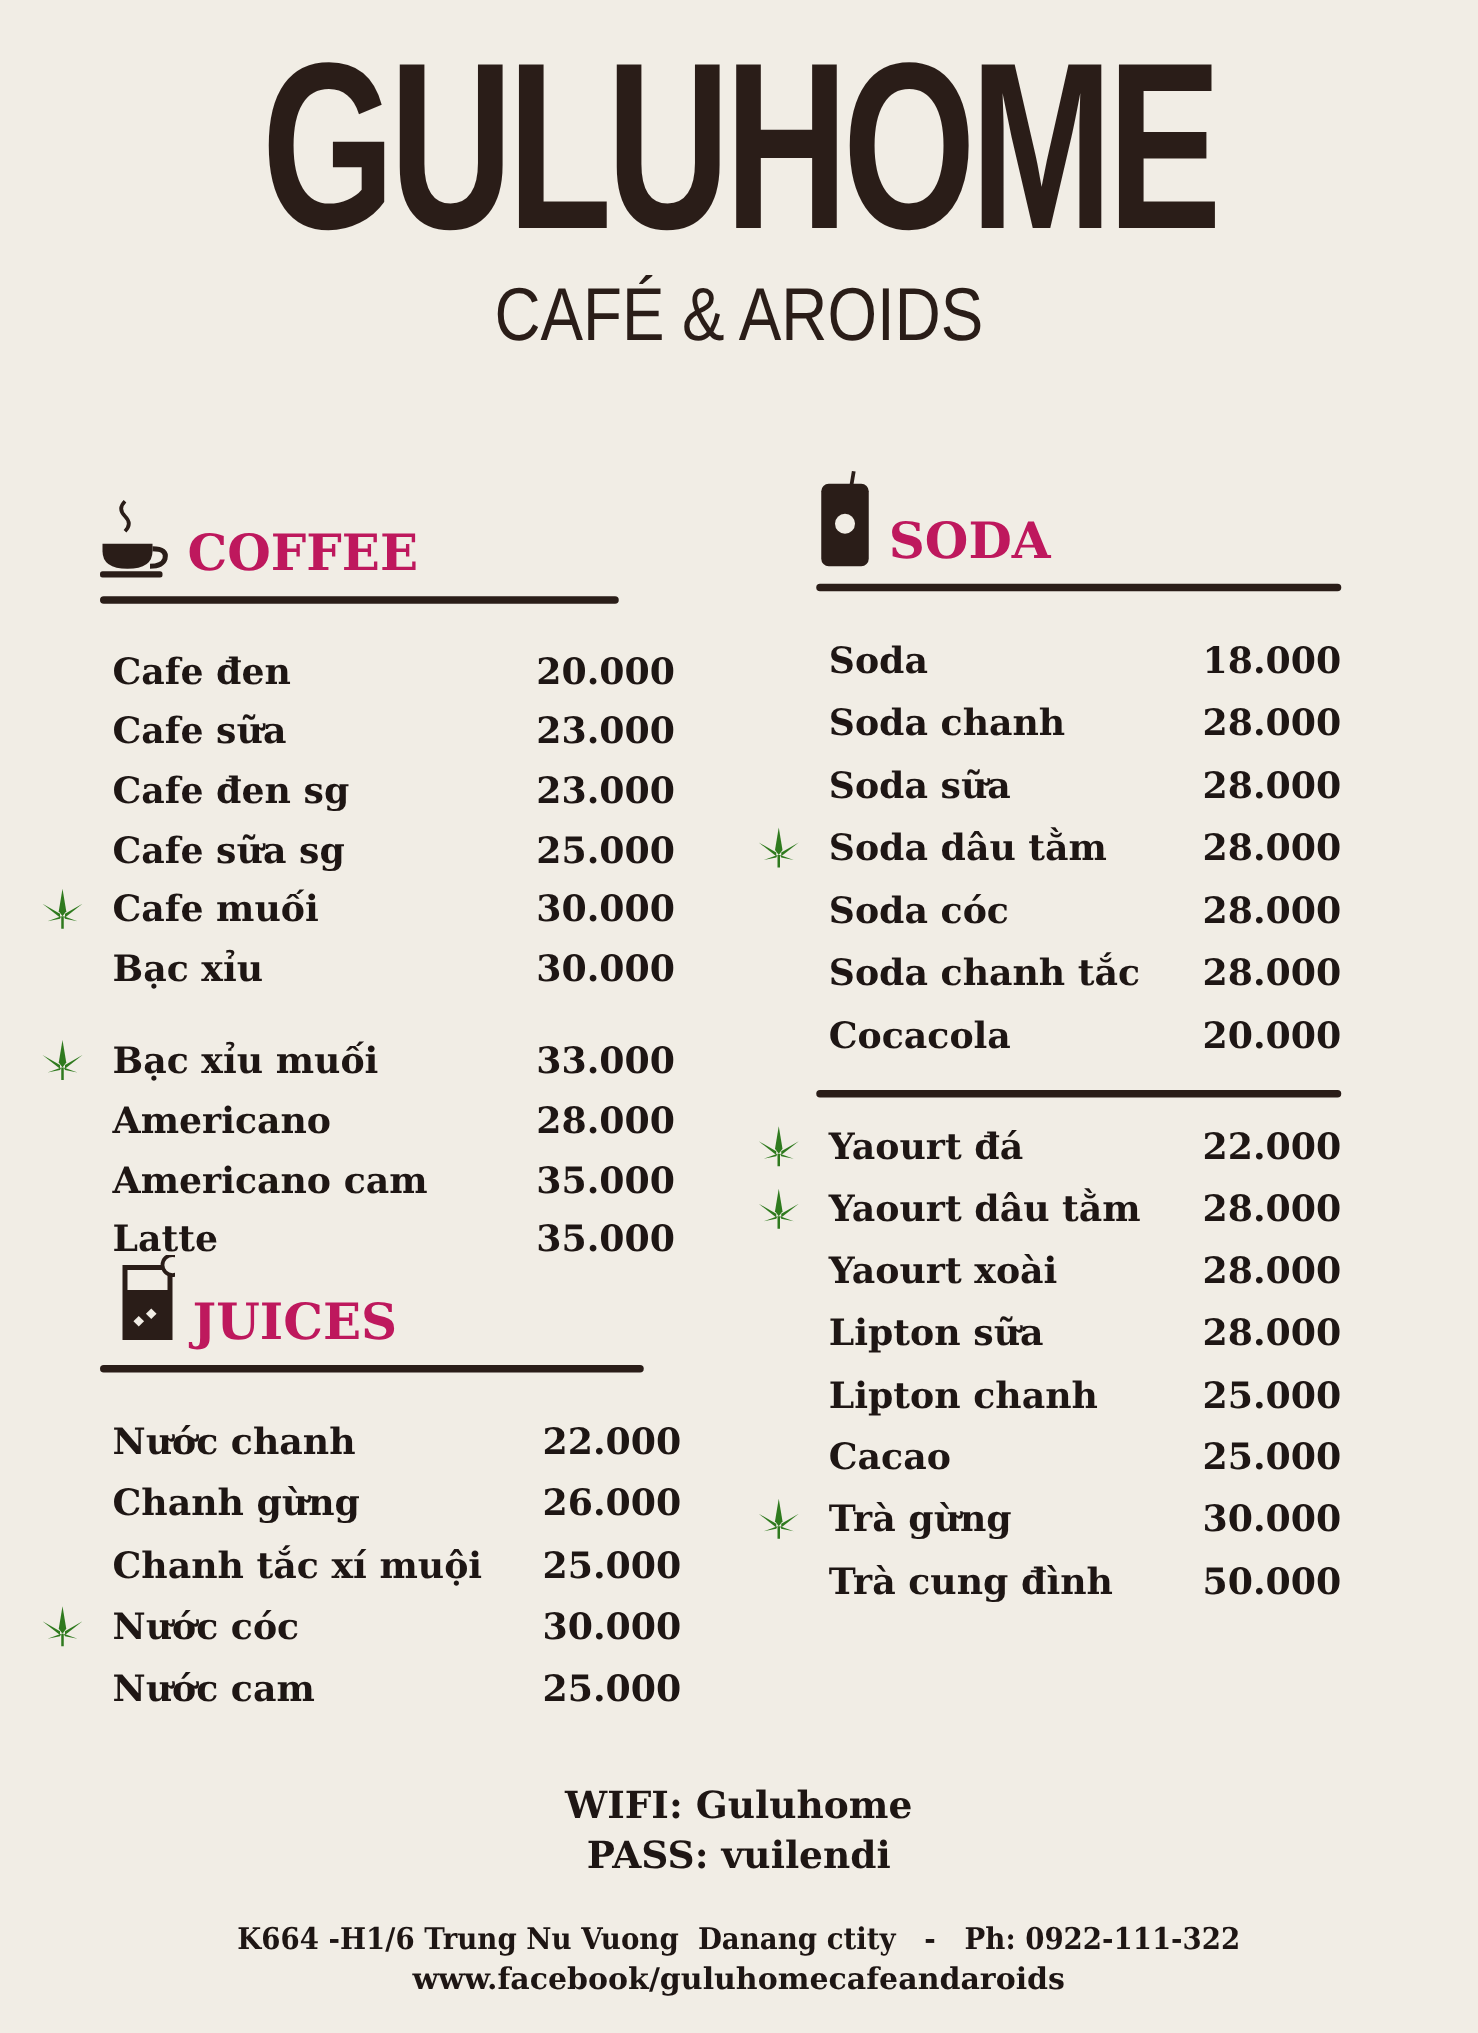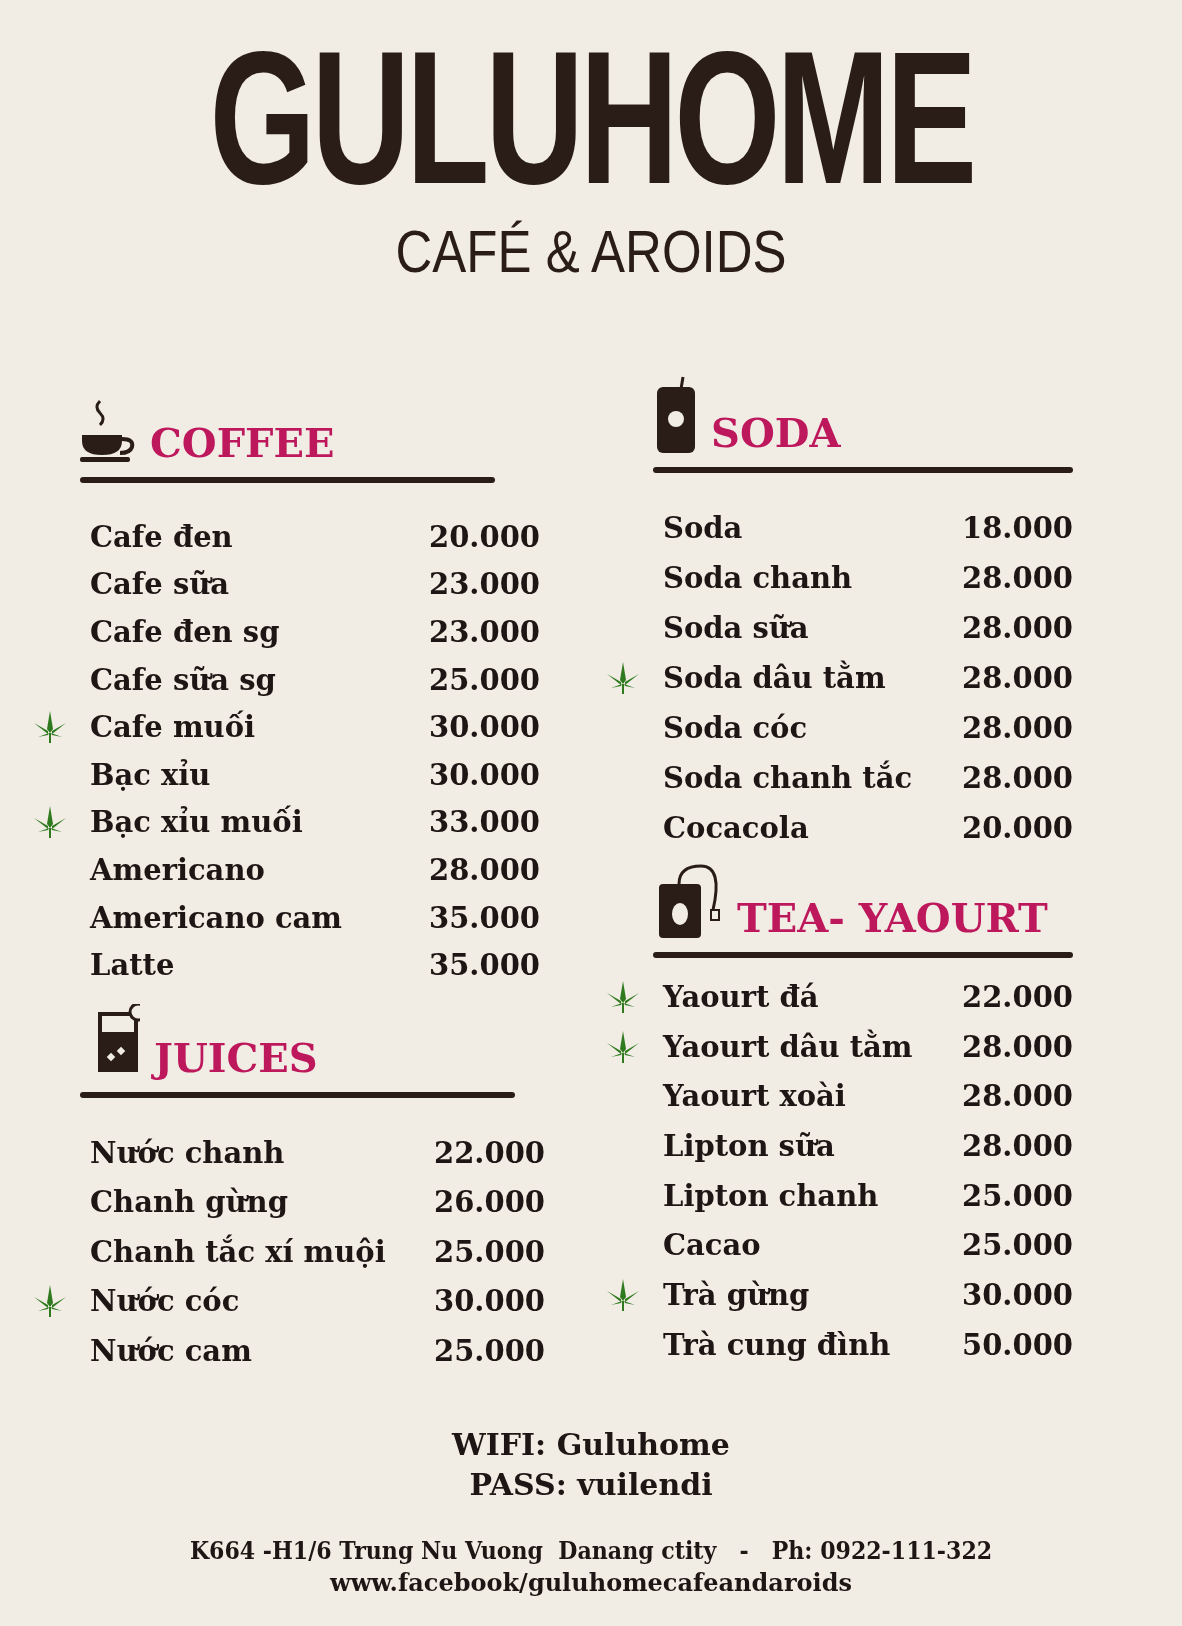--- a/index.html
+++ b/index.html
@@ -95,21 +95,21 @@
               <rect x="19" y="26" width="2" height="10"></rect>
             </g>
           </svg></span>
         <span class="name">Cafe muối</span>
         <span class="price">30.000</span>
       </div>
       <div class="row" style="height: 47.6px;">
         <span class="name">Bạc xỉu</span>
         <span class="price">30.000</span>
       </div>
-      <div class="row" style="height: 47.6px;">
+      <div class="row" style="height: 47.6px; margin-top: 26px;">
         <span class="leaf"><svg viewBox="0 0 40 40" width="40" height="40">
             <g fill="#2f7a1e">
               <path d="M20 4 L23 22 L20 26 L17 22z"></path>
               <path d="M4 16 L18 24 L18 27 Z"></path>
               <path d="M36 16 L22 24 L22 27 Z"></path>
               <path d="M8 30 L19 26 L18 28z"></path>
               <path d="M32 30 L21 26 L22 28z"></path>
               <rect x="19" y="26" width="2" height="10"></rect>
             </g>
           </svg></span>
@@ -227,31 +227,20 @@
         <span class="price">28.000</span>
       </div>
       <div class="row" style="height: 50px;">
         <span class="name">Cocacola</span>
         <span class="price">20.000</span>
       </div>
     </div>
 </div>
 
 <div class="section" style="left:653px; top:860px; width:420px;">
-  <div class="sec-head">
-    <span class="icon">
-      <svg width="70" height="76" viewBox="0 0 70 76">
-          <path d="M26 20 q0 -18 22 -18 q22 0 12 44" stroke="#2a1d18" stroke-width="3" fill="none"></path>
-          <rect x="6" y="20" width="42" height="54" rx="4" fill="#2a1d18"></rect>
-          <ellipse cx="27" cy="50" rx="8" ry="11" fill="#f1ede5"></ellipse>
-          <rect x="58" y="46" width="8" height="10" stroke="#2a1d18" stroke-width="2" fill="#f1ede5"></rect>
-        </svg>
-    </span>
-    <span class="label">TEA- YAOURT</span>
-  </div>
   <div class="rule" style="width:420px"></div>
   <div class="items" style="margin-top:14px">
       <div class="row" style="height: 49.7px;">
         <span class="leaf"><svg viewBox="0 0 40 40" width="40" height="40">
             <g fill="#2f7a1e">
               <path d="M20 4 L23 22 L20 26 L17 22z"></path>
               <path d="M4 16 L18 24 L18 27 Z"></path>
               <path d="M36 16 L22 24 L22 27 Z"></path>
               <path d="M8 30 L19 26 L18 28z"></path>
               <path d="M32 30 L21 26 L22 28z"></path>

